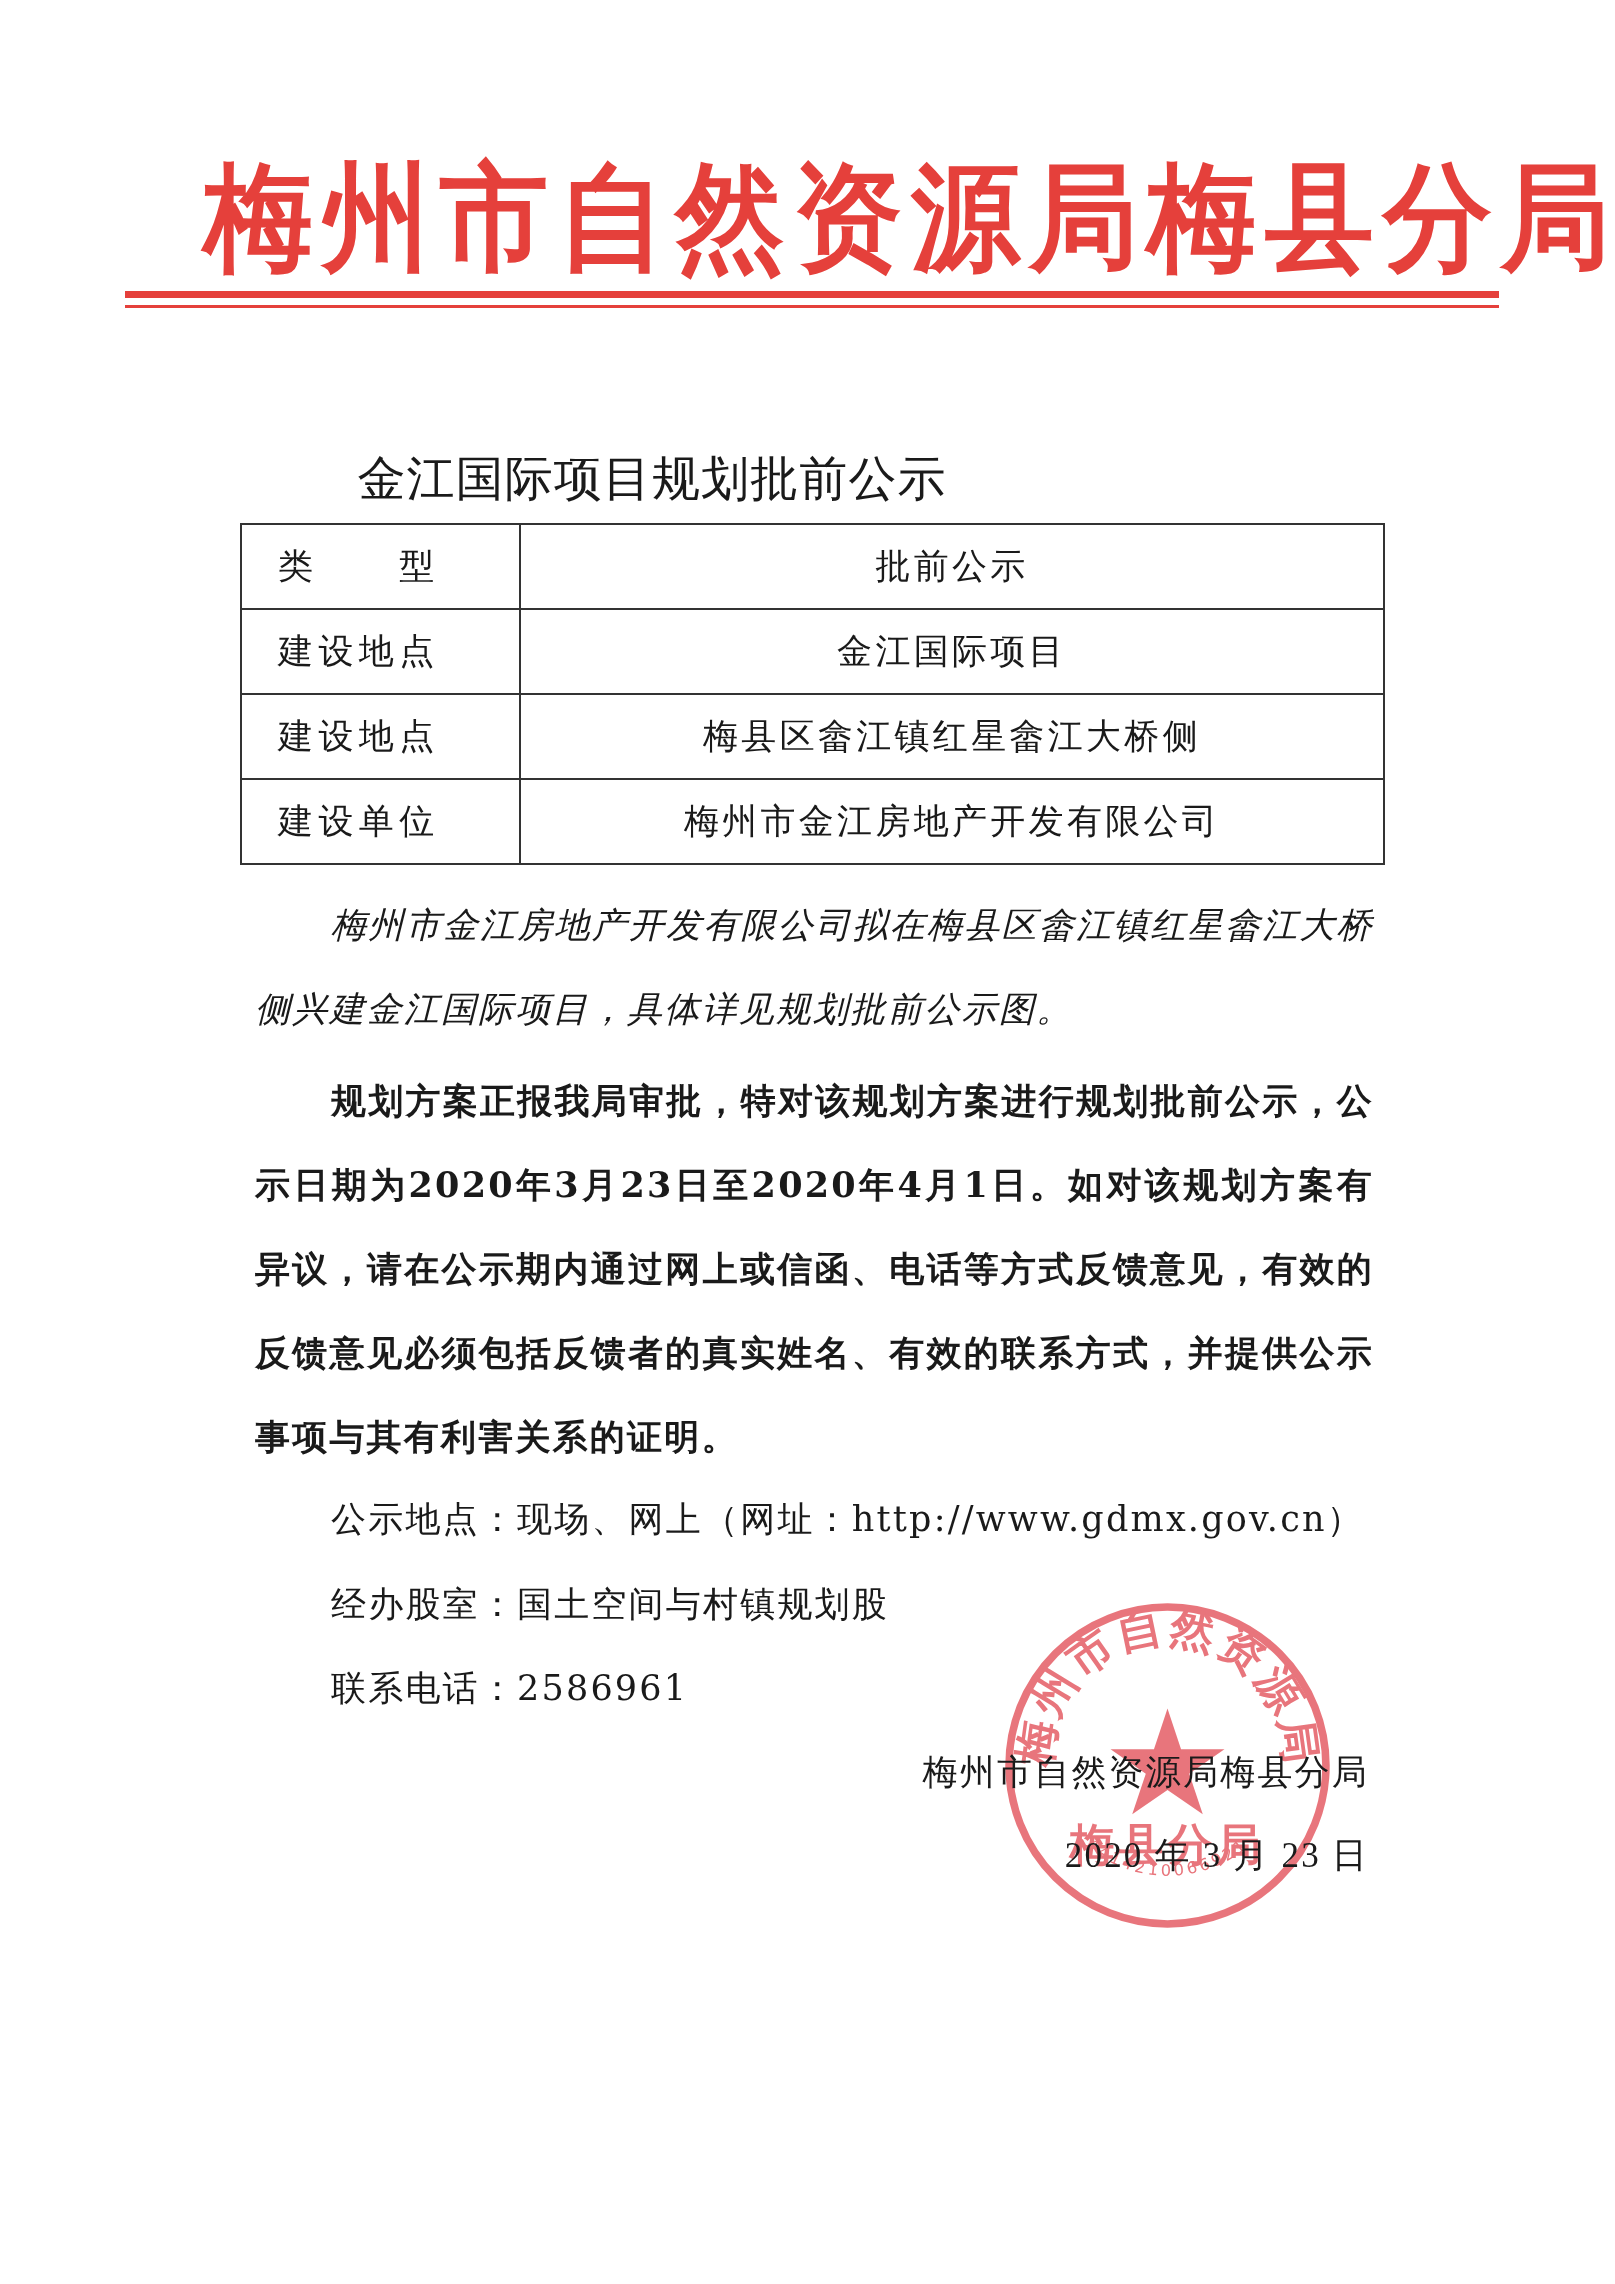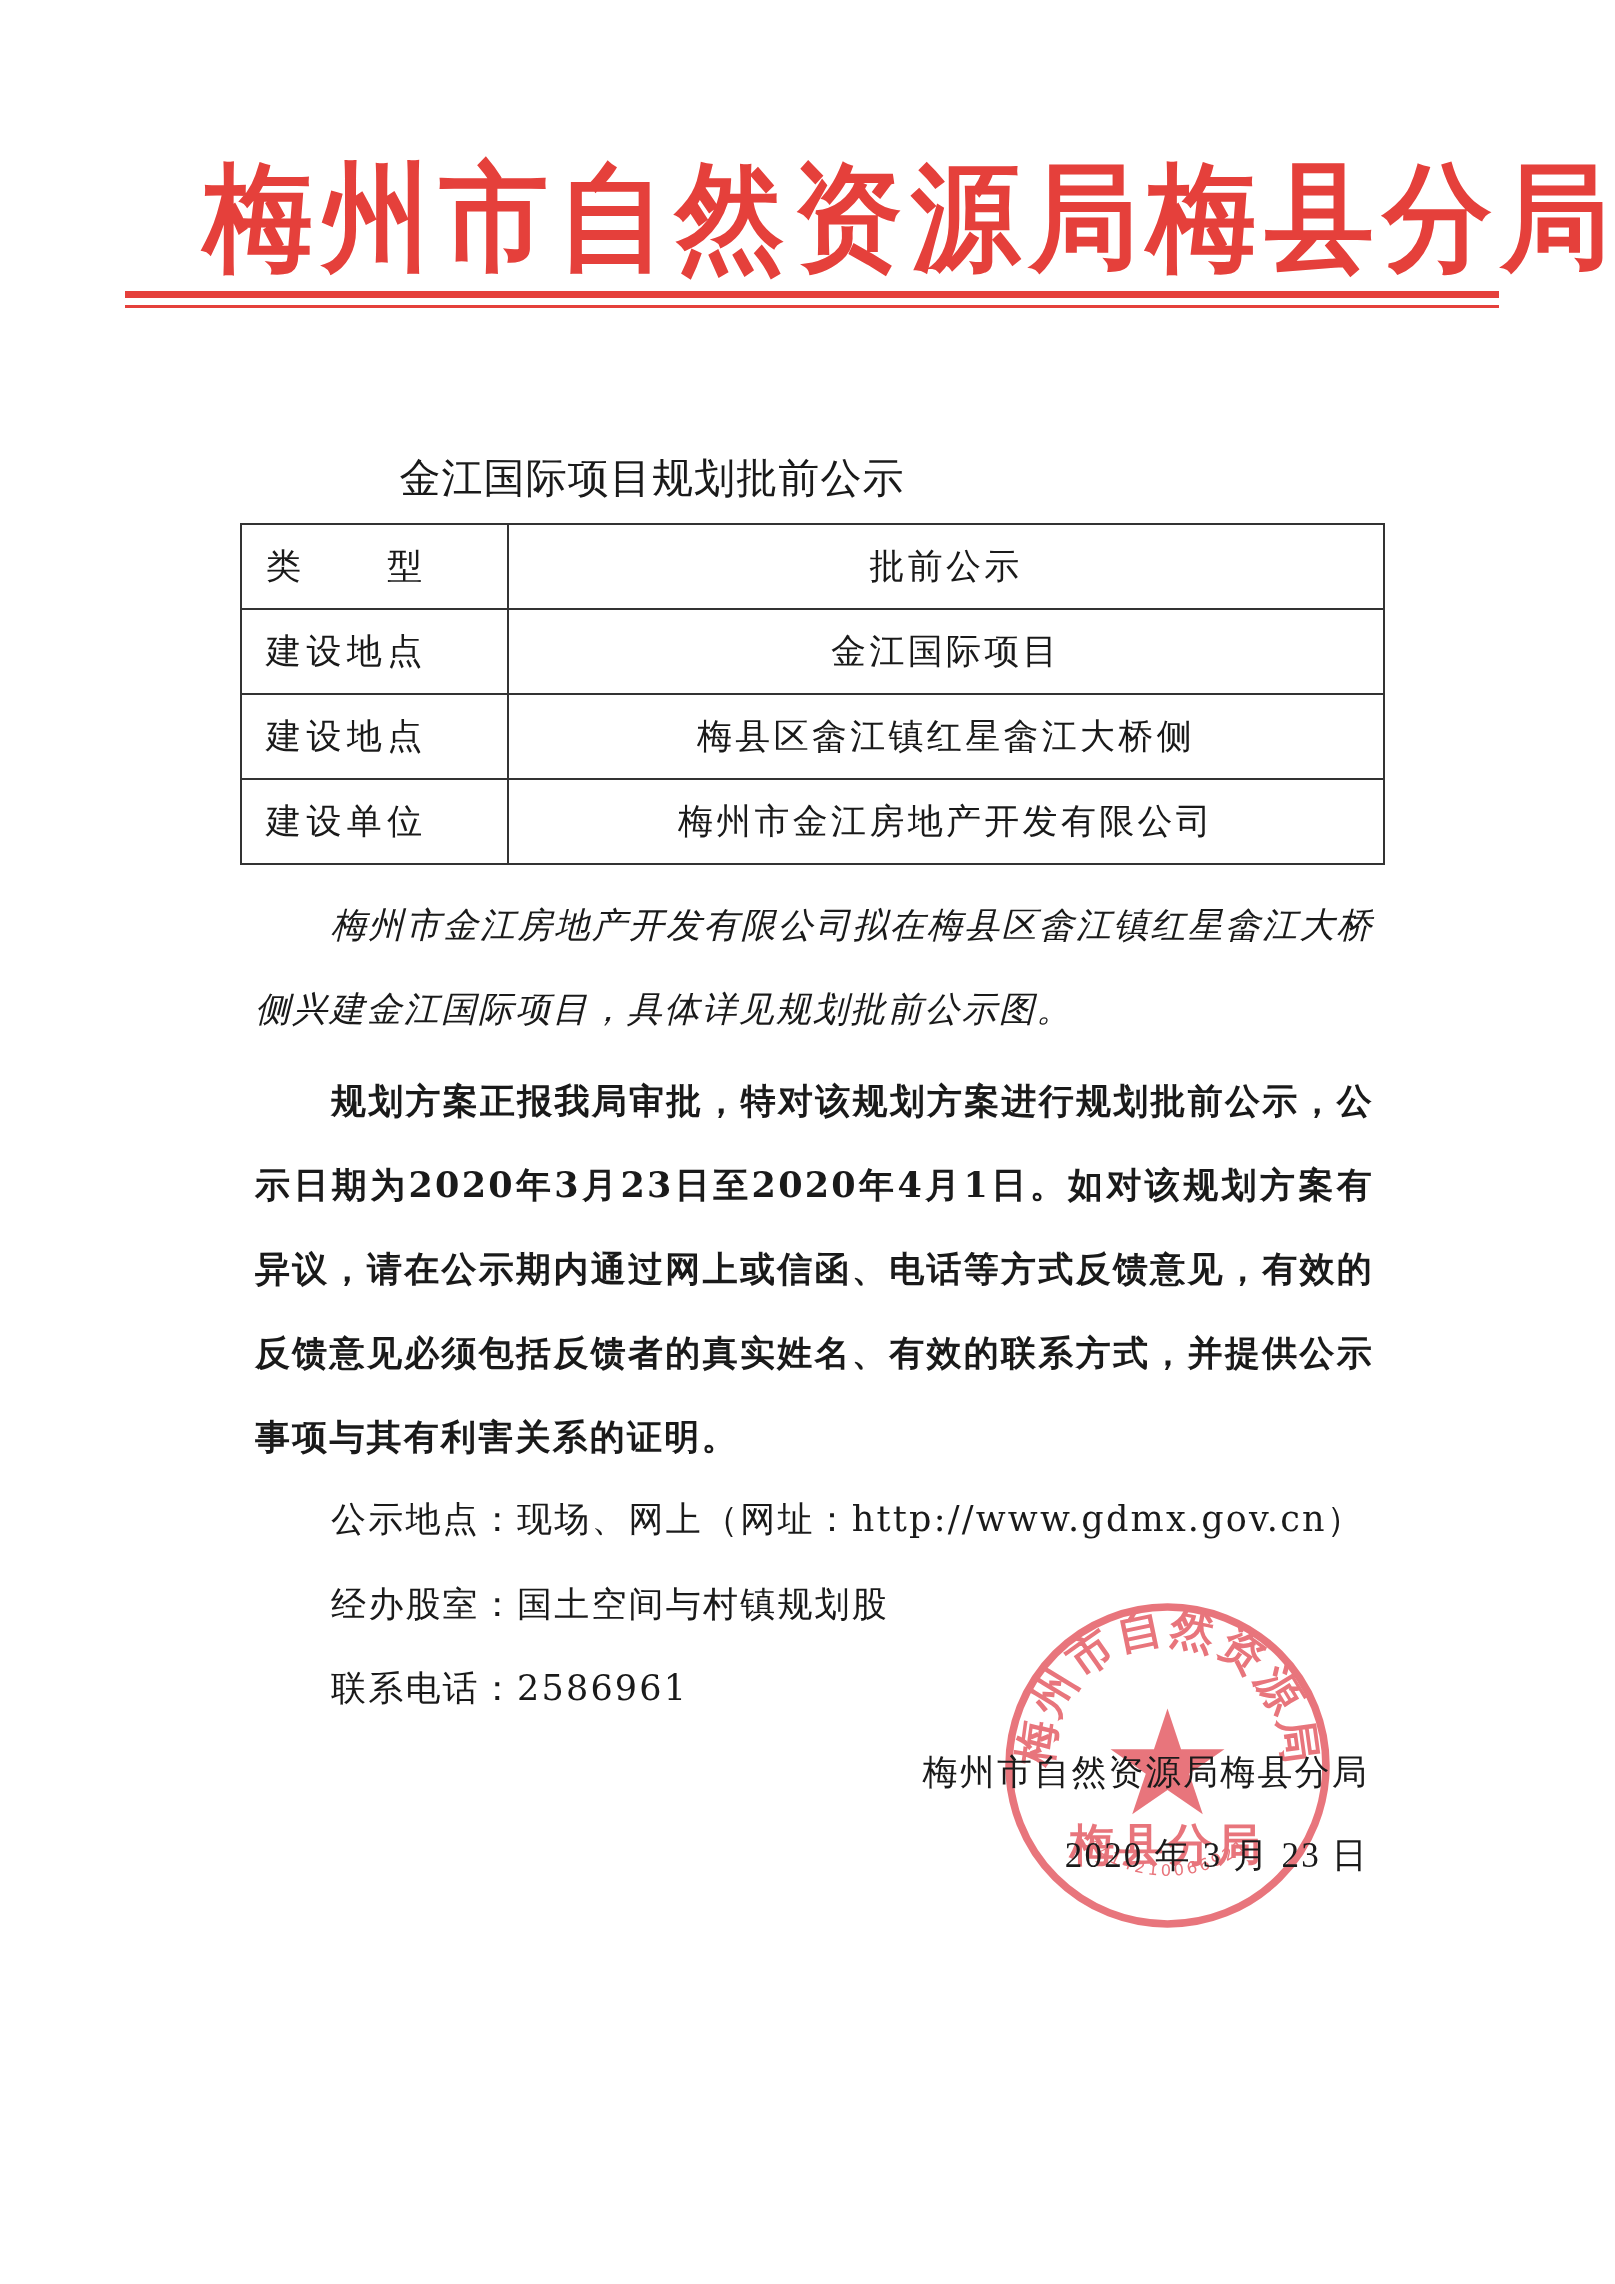--- a/index.html
+++ b/index.html
@@ -5,27 +5,27 @@
   html, body { margin:0; padding:0; background:#ffffff; }
   body { width:1616px; height:2284px; position:relative; overflow:hidden;
          font-family:"DejaVu Serif","Liberation Serif",serif; color:#1a1a1a; }
   .abs { position:absolute; }
   .header-title { left:158px; top:155px; width:1304px; text-align:center;
         font-family:"DejaVu Sans","Liberation Sans",sans-serif; font-weight:bold;
         font-size:117px; line-height:125px; letter-spacing:9.8px; color:#e5403b;
         white-space:nowrap; transform:scaleX(0.93); transform-origin:center; }
   .rule-thick { left:125px; top:291px; width:1374px; height:6.5px; background:#e5403b; }
   .rule-thin  { left:125px; top:305px; width:1374px; height:2.7px;  background:#e5403b; }
-  .doc-title { left:0; top:451px; width:1304px; text-align:center; font-size:41px;
+  .doc-title { left:0; top:451px; width:1304px; text-align:center; font-size:48px;
         line-height:54px; letter-spacing:1.1px; }
   table.info { position:absolute; left:240px; top:523px; width:1145px;
         border-collapse:collapse; font-size:35px; }
   table.info td { border:2.2px solid #333; height:83px; text-align:center;
         vertical-align:middle; padding:0; letter-spacing:3.3px; }
-  table.info td.label { width:241px; text-align:left; padding-left:24px; letter-spacing:5.4px; }
+  table.info td.label { width:241px; text-align:left; padding-left:36px; letter-spacing:5.4px; }
   .para { left:255px; width:1119px; font-size:35px; line-height:84px; letter-spacing:2.2px;
         text-align:justify; }
   .para .indent { display:inline-block; width:76px; }
   .line { left:331px; font-size:35px; line-height:84px; letter-spacing:2.2px; white-space:nowrap; }
   .sign { right:247px; font-size:35px; line-height:84px; letter-spacing:2.2px; white-space:nowrap; text-align:right; }
   .seal { left:1002px; top:1600px; width:331px; height:331px; opacity:0.72; }
 </style>
 </head>
 <body>
 

